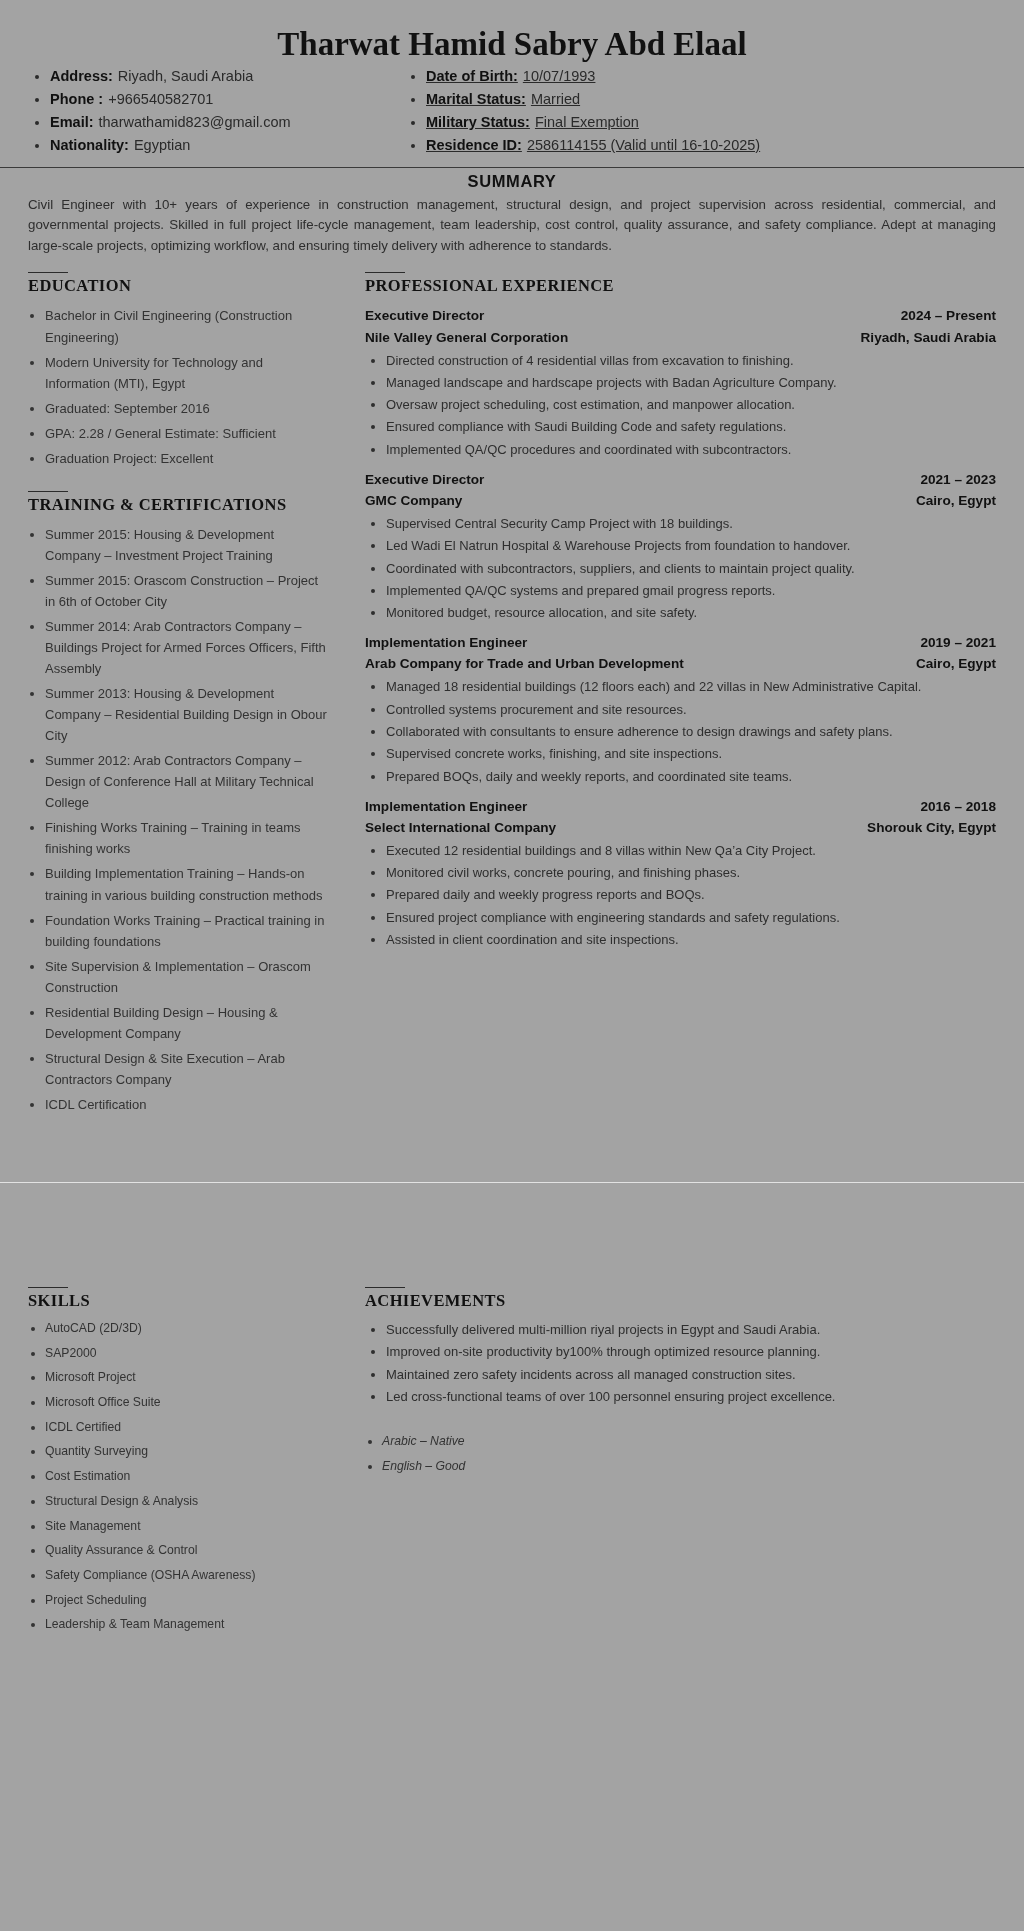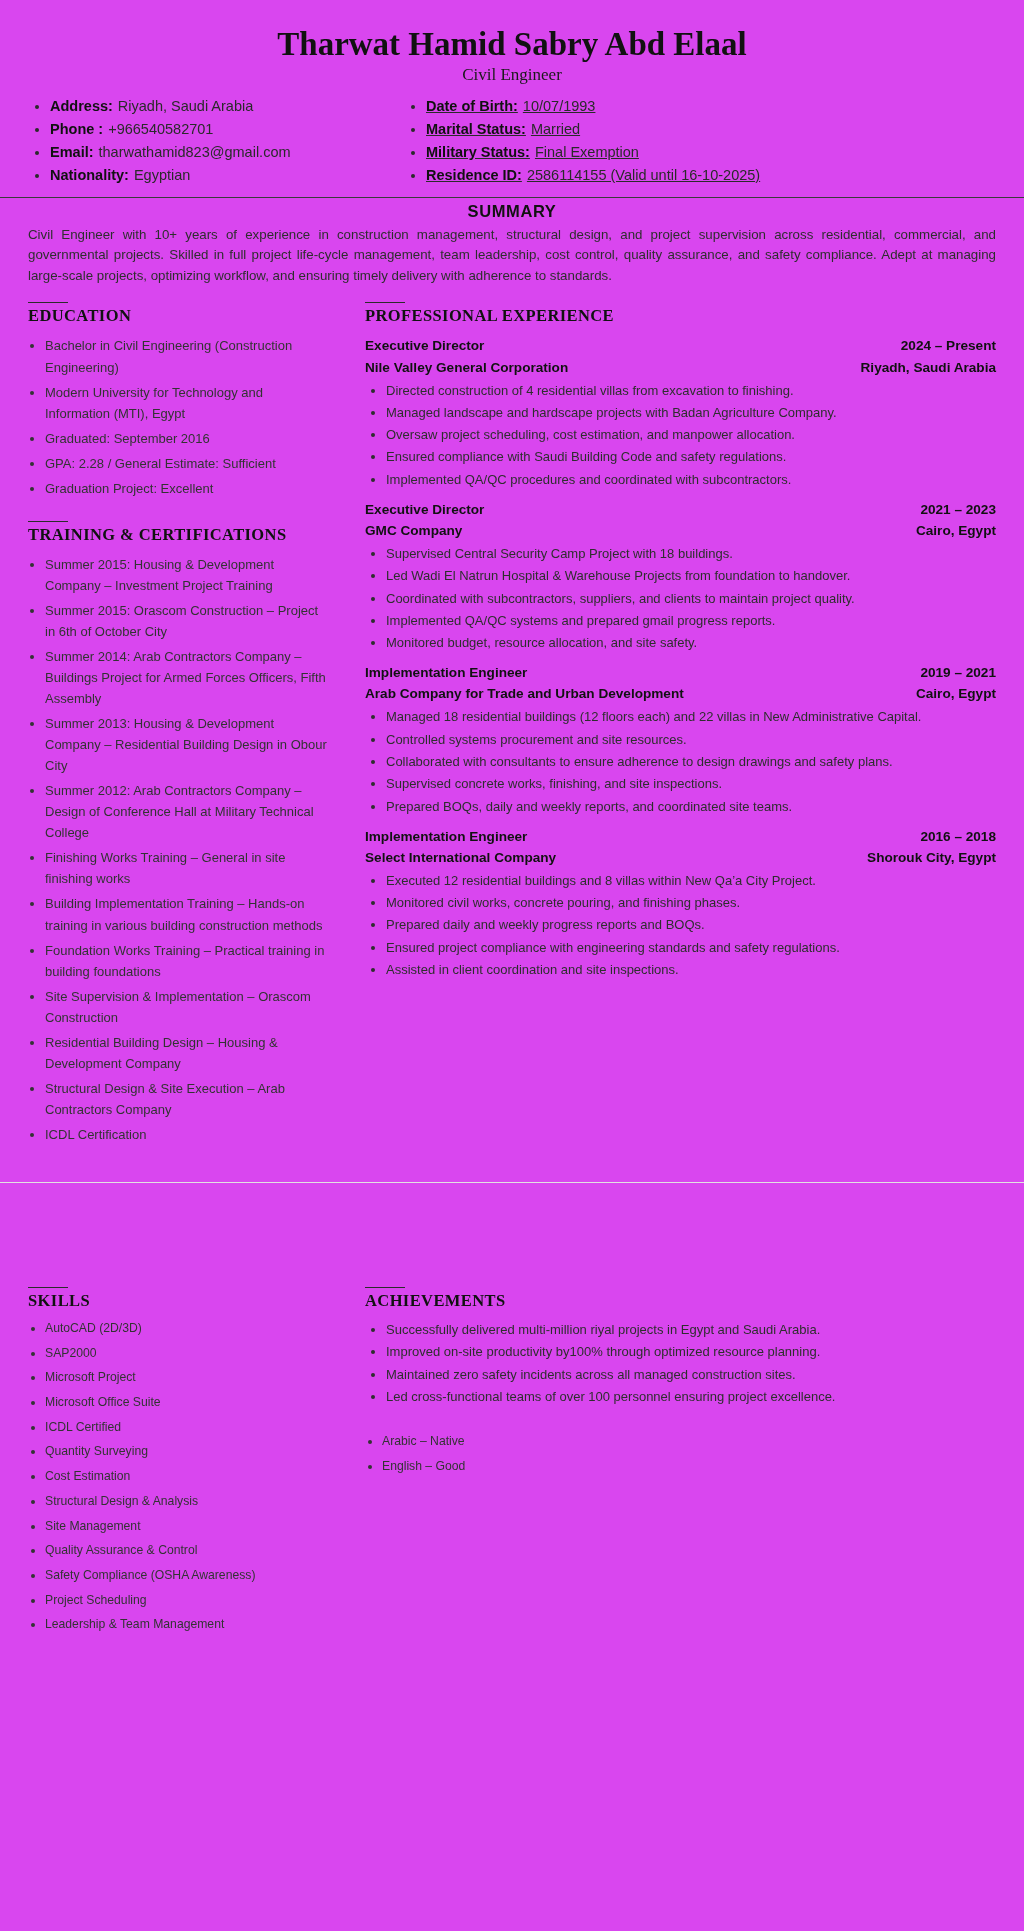--- a/index.html
+++ b/index.html
@@ -5,21 +5,21 @@
   * { box-sizing: border-box; }
   html, body { margin: 0; padding: 0; }
   body {
     width: 1024px;
     height: 1932px;
     background: #ffffff;
     font-family: "Liberation Sans", sans-serif;
     color: #222;
     overflow: hidden;
   }
-  .page { width: 1024px; background: #d946ef; }
+  .page { width: 1024px; background: #a3a3a3; }
   .page-1 { height: 1183px; border-bottom: 1px solid #e2e2e2; padding-top: 20px; overflow: hidden; }
   .page-2 { height: 748px; padding-top: 88px; overflow: hidden; }
 
   
   .name {
     font-family: "Liberation Serif", serif;
     font-size: 33px;
     font-weight: bold;
     text-align: center;
     margin: 6px 0 2px;
@@ -107,32 +107,31 @@
   .job-row .right-text { text-align: right; white-space: nowrap; margin-left: 12px; }
   ul.bullets {
     margin: 3px 0 9px;
     padding-left: 21px;
     font-size: 13px;
     line-height: 1.56;
     color: #2e2e2e;
   }
   ul.bullets li { margin-bottom: 2px; }
 
-  .lang-list { font-size: 12.4px; }
+  .lang-list { font-size: 12.4px; font-style: italic; }
 </style>
 </head>
 <body>
 
 <div class="doc">
 
   <div class="page page-1">
 
     <header>
       <h1 class="name">Tharwat Hamid Sabry Abd Elaal</h1>
-      <div class="subtitle">Civil Engineer</div>
 
       <div class="contact-row">
         <ul class="contact-col left">
           <li>
             <span class="label">Address:</span><span class="value">Riyadh, Saudi Arabia</span>
           </li>
           <li>
             <span class="label">Phone :</span><span class="value">+966540582701</span>
           </li>
           <li>
@@ -181,21 +180,21 @@
         </section>
 
         <section>
           <h3 class="sec">TRAINING &amp; CERTIFICATIONS</h3>
           <ul class="plain-list">
               <li>Summer 2015: Housing &amp; Development Company – Investment Project Training</li>
               <li>Summer 2015: Orascom Construction – Project in 6th of October City</li>
               <li>Summer 2014: Arab Contractors Company – Buildings Project for Armed Forces Officers, Fifth Assembly</li>
               <li>Summer 2013: Housing &amp; Development Company – Residential Building Design in Obour City</li>
               <li>Summer 2012: Arab Contractors Company – Design of Conference Hall at Military Technical College</li>
-              <li>Finishing Works Training – General in site finishing works</li>
+              <li>Finishing Works Training – Training in teams finishing works</li>
               <li>Building Implementation Training – Hands-on training in various building construction methods</li>
               <li>Foundation Works Training – Practical training in building foundations</li>
               <li>Site Supervision &amp; Implementation – Orascom Construction</li>
               <li>Residential Building Design – Housing &amp; Development Company</li>
               <li>Structural Design &amp; Site Execution – Arab Contractors Company</li>
               <li>ICDL Certification</li>
             </ul>
         </section>
 
       </div>

